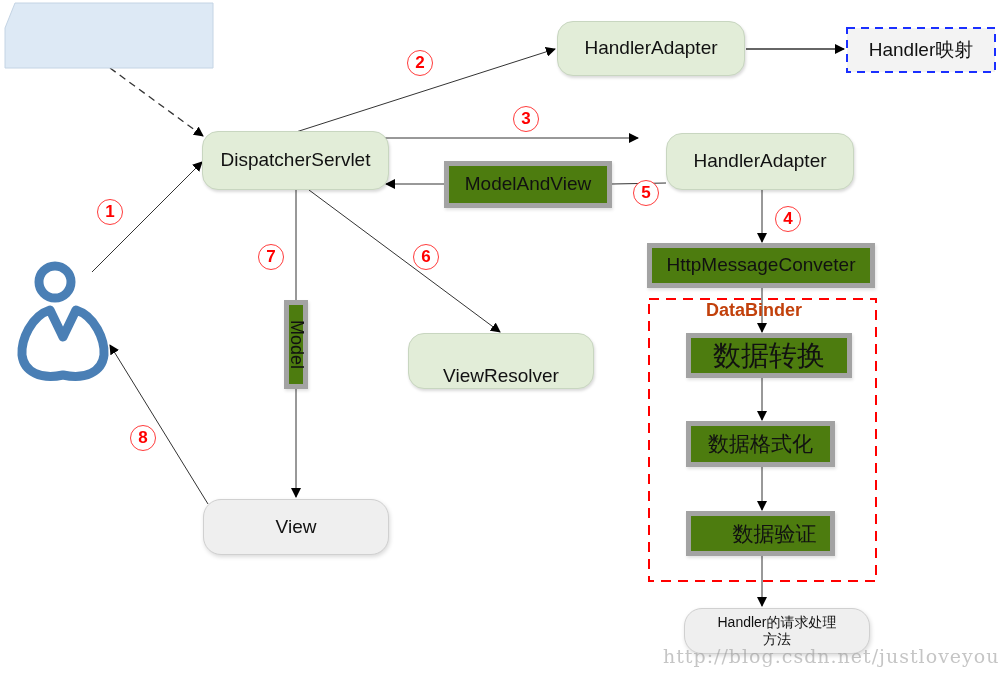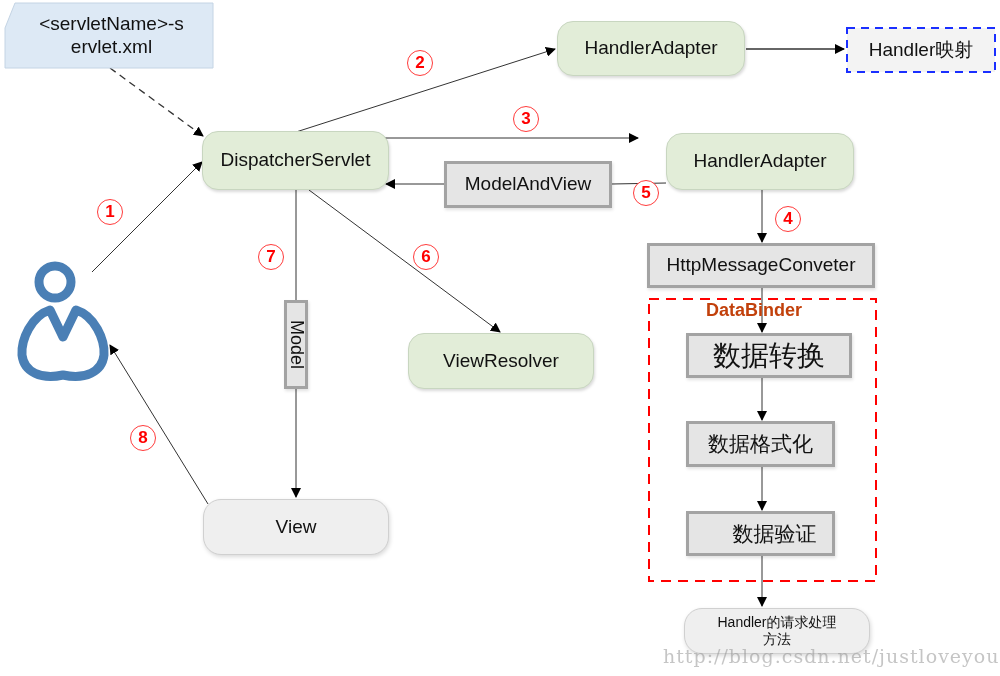--- a/index.html
+++ b/index.html
@@ -1,20 +1,20 @@
 <!DOCTYPE html>
 <html><head>
 <meta charset="utf-8">
 <style>
   html, body { margin:0; padding:0; background:#ffffff; }
   #canvas { position:relative; width:1000px; height:676px; overflow:hidden; font-family:"Liberation Sans","DejaVu Sans",sans-serif; color:#111; }
   svg.edges { position:absolute; left:0; top:0; width:1000px; height:676px; }
   .node { position:absolute; display:flex; align-items:center; justify-content:center; text-align:center; box-sizing:border-box; font-size:19px; line-height:1.2; }
   .green { background:#e2edd8; border:1px solid #c8d6c0; border-radius:16px; box-shadow:1px 2px 3px rgba(0,0,0,0.15); }
-  .gray { background:#e5e5e5; border:3px solid #a3a3a3; box-shadow:1px 2px 3px rgba(0,0,0,0.12); }
+  .gray { background:#4d7c0f; border:5px solid #a3a3a3; box-shadow:1px 2px 3px rgba(0,0,0,0.12); }
   .grayround { background:#efefef; border:1px solid #d0d0d0; border-radius:18px; box-shadow:1px 2px 4px rgba(0,0,0,0.15); }
   .step { position:absolute; width:26px; height:26px; border:1.5px solid #ff3b3b; border-radius:50%; color:#ff0000; font-weight:bold; font-size:17px; display:flex; align-items:center; justify-content:center; box-sizing:border-box; background:#fff; }
   .vert { writing-mode:vertical-rl; }
   .watermark { position:absolute; font-family:"DejaVu Serif",serif; font-size:19px; color:rgba(150,150,150,0.55); letter-spacing:1px; }
   .group-label { position:absolute; color:#c2410c; font-weight:bold; font-size:18px; }
 </style>
 </head>
 <body>
 
 <div id="canvas">
@@ -58,23 +58,20 @@
     <rect x="649" y="299" width="227" height="282" fill="none" stroke="#ff0000" stroke-width="2" stroke-dasharray="10,7"></rect>
 
     <path d="M15,3 L213,3 L213,68 L5,68 L5,28 Z" fill="#dde9f5" stroke="#c4d4e4" stroke-width="1"></path>
 
     <g fill="none" stroke="#4a7fb5" stroke-width="9" stroke-linejoin="round">
       <circle cx="55" cy="282" r="16"></circle>
       <path d="M50,310 L63,337 L76,310 C95,316 105,340 104,355 C102,372 85,380 63,375 C41,380 24,372 22,355 C21,340 31,316 50,310 Z"></path>
     </g>
   </svg>
 
-  <div class="node" style="left:10px;top:3px;width:203px;height:65px;font-size:19px;">
-    <span style="display:block;width:150px;word-break:break-all;">&lt;servletName&gt;-servlet.xml</span>
-  </div>
 
   <div class="node green" style="left:202px;top:131px;width:187px;height:59px;">
     <span>DispatcherServlet</span>
   </div>
 
   <div class="node green" style="left:557px;top:21px;width:188px;height:55px;">
     <span>HandlerAdapter</span>
   </div>
 
   <div class="node" style="left:848px;top:29px;width:146px;height:42px;">
@@ -104,21 +101,21 @@
   </div>
 
   <div class="node gray" style="left:686px;top:511px;width:149px;height:45px;font-size:21px;padding-left:28px;">
     <span>数据验证</span>
   </div>
 
   <div class="node grayround" style="left:684px;top:608px;width:186px;height:46px;font-size:14px;">
     <span style="display:block;width:130px;">Handler的请求处理方法</span>
   </div>
 
-  <div class="node green" style="left:408px;top:333px;width:186px;height:56px;">
+  <div class="node green" style="left:408px;top:333px;width:186px;height:56px;align-items:flex-end;">
     <span>ViewResolver</span>
   </div>
 
   <div class="node gray vert" style="left:284px;top:300px;width:24px;height:89px;font-size:18px;">
     <span>Model</span>
   </div>
 
   <div class="node grayround" style="left:203px;top:499px;width:186px;height:56px;">
     <span>View</span>
   </div>

